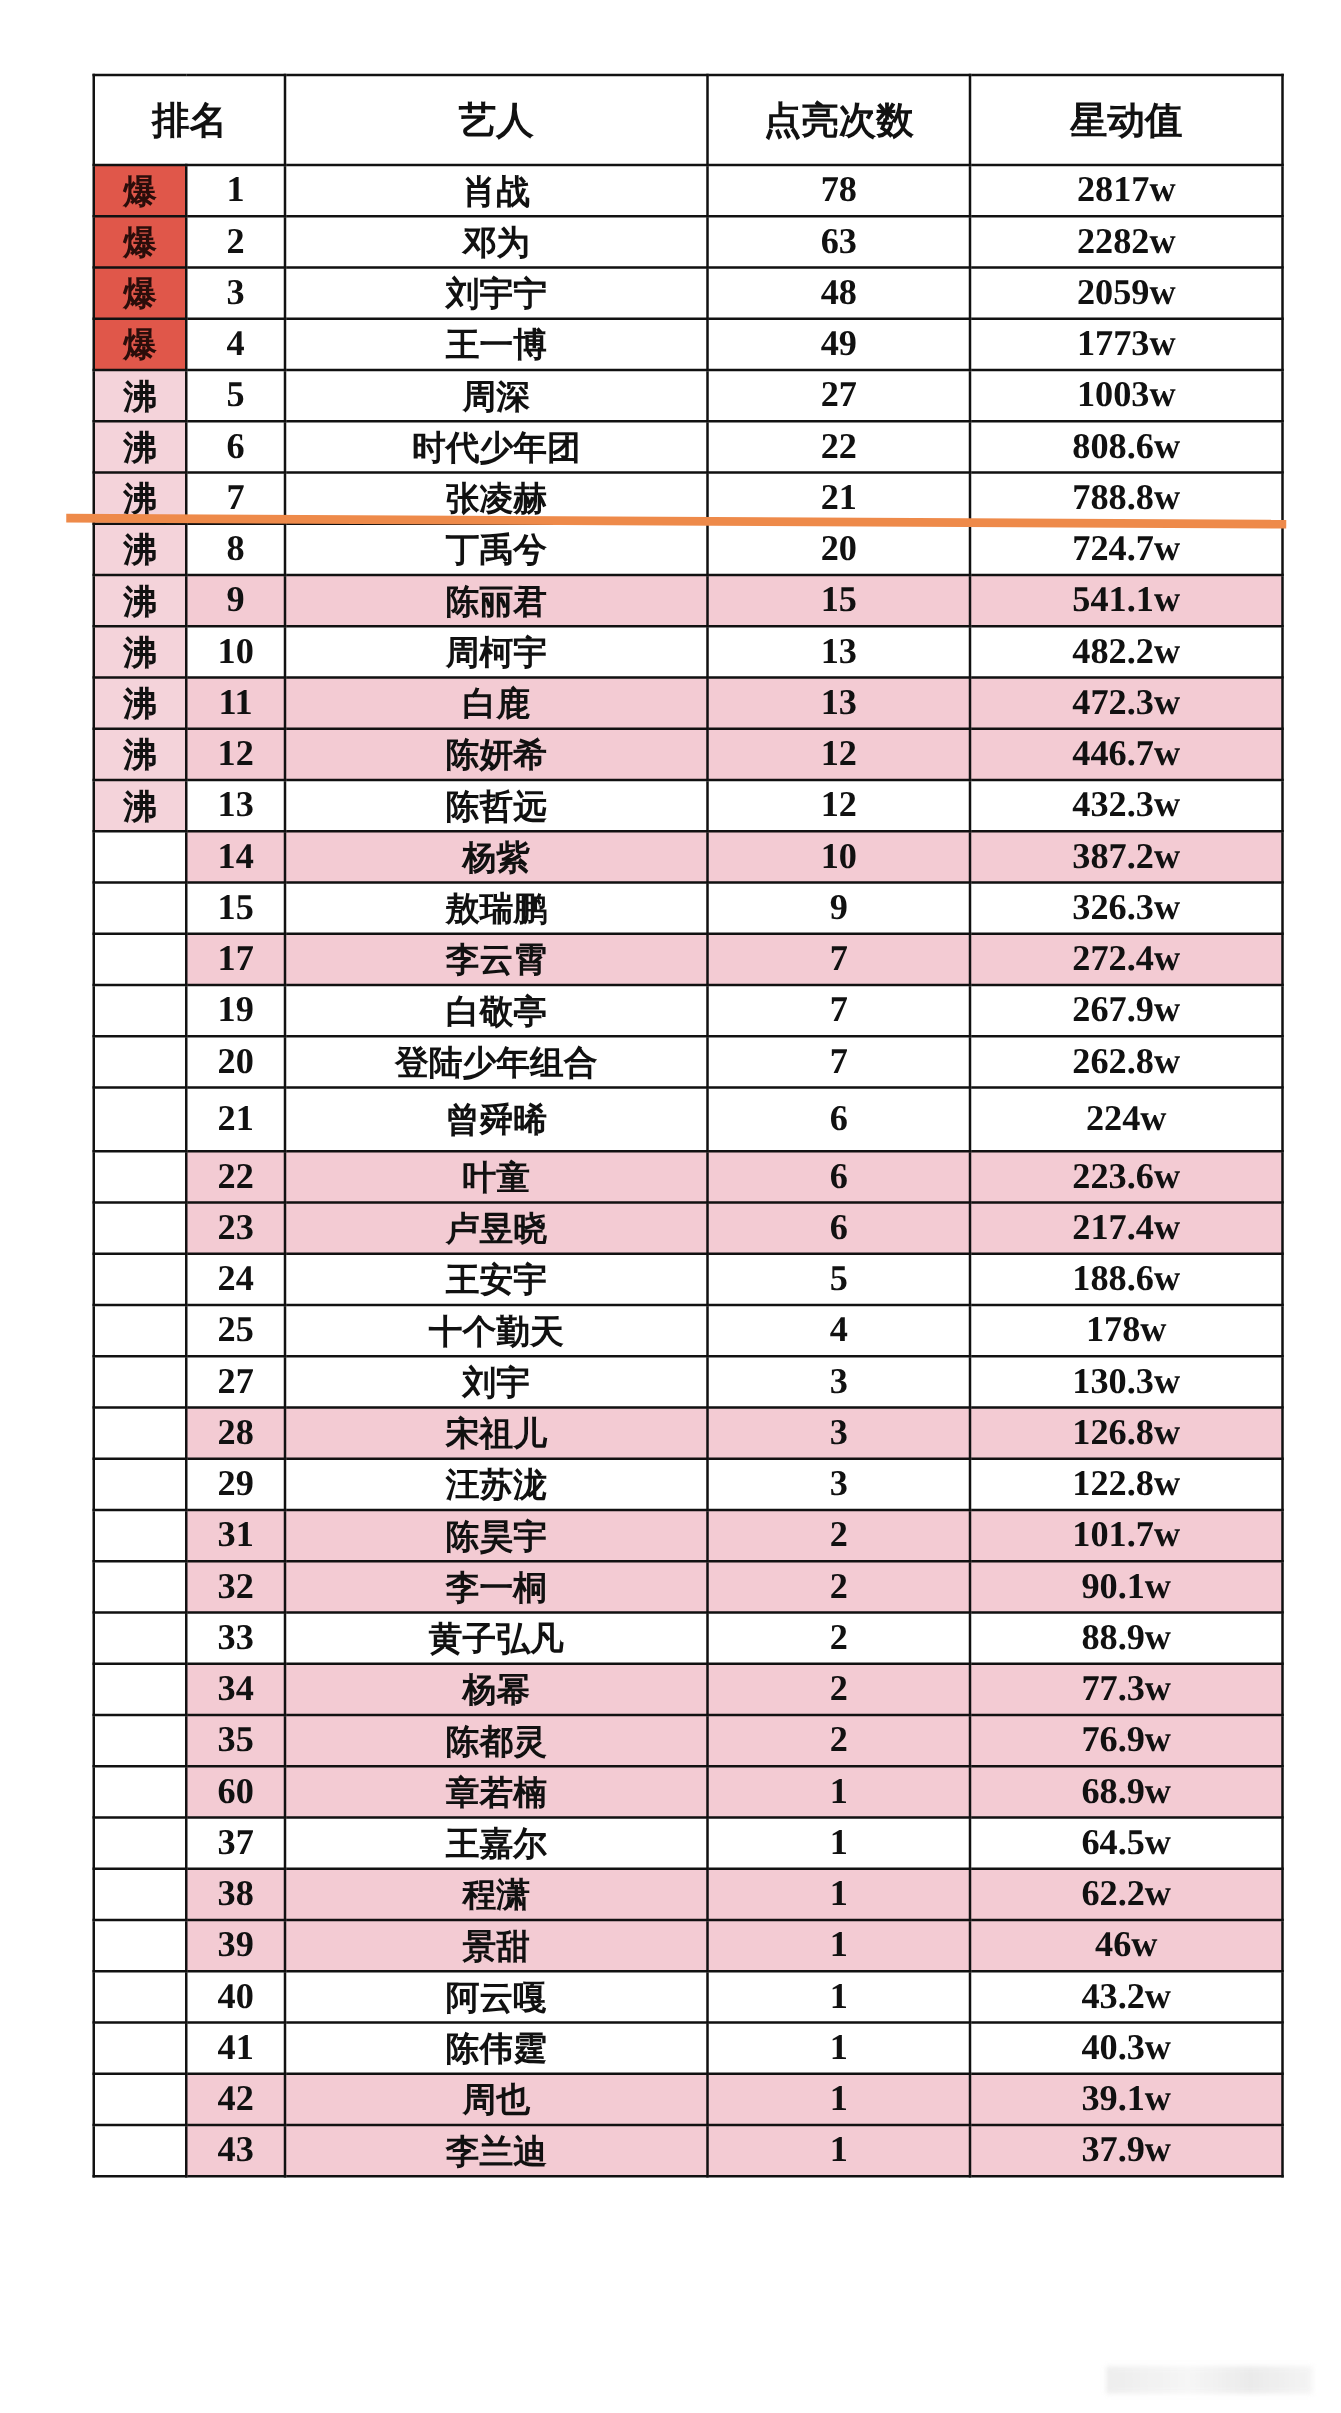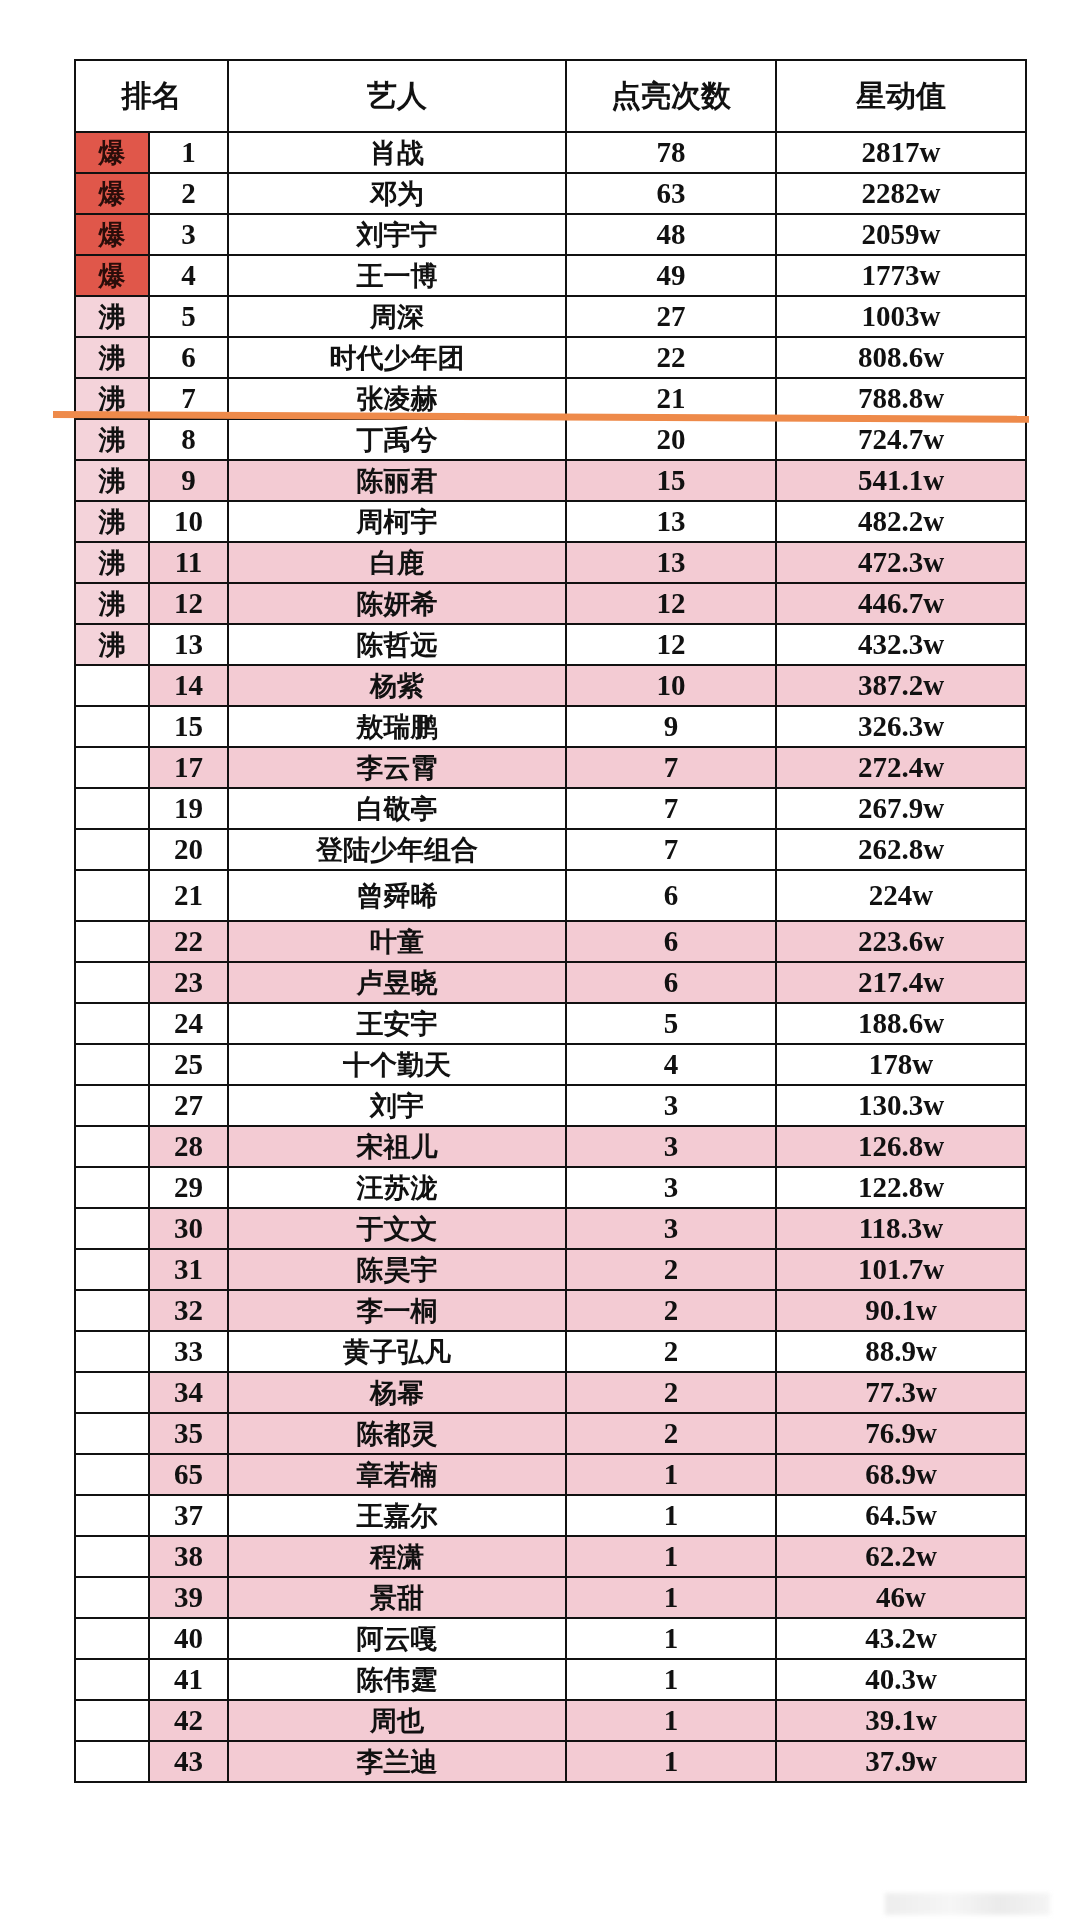--- a/index.html
+++ b/index.html
@@ -223,27 +223,20 @@
         </tr>
         <tr>
           <td class="badge none"></td>
           <td class="rank">29</td>
           <td class="name">汪苏泷</td>
           <td class="count">3</td>
           <td class="value">122.8w</td>
         </tr>
         <tr class="pink">
           <td class="badge none"></td>
-          <td class="rank">30</td>
-          <td class="name">于文文</td>
-          <td class="count">3</td>
-          <td class="value">118.3w</td>
-        </tr>
-        <tr class="pink">
-          <td class="badge none"></td>
           <td class="rank">31</td>
           <td class="name">陈昊宇</td>
           <td class="count">2</td>
           <td class="value">101.7w</td>
         </tr>
         <tr class="pink">
           <td class="badge none"></td>
           <td class="rank">32</td>
           <td class="name">李一桐</td>
           <td class="count">2</td>
@@ -265,21 +258,21 @@
         </tr>
         <tr class="pink">
           <td class="badge none"></td>
           <td class="rank">35</td>
           <td class="name">陈都灵</td>
           <td class="count">2</td>
           <td class="value">76.9w</td>
         </tr>
         <tr class="pink">
           <td class="badge none"></td>
-          <td class="rank">65</td>
+          <td class="rank">60</td>
           <td class="name">章若楠</td>
           <td class="count">1</td>
           <td class="value">68.9w</td>
         </tr>
         <tr>
           <td class="badge none"></td>
           <td class="rank">37</td>
           <td class="name">王嘉尔</td>
           <td class="count">1</td>
           <td class="value">64.5w</td>

